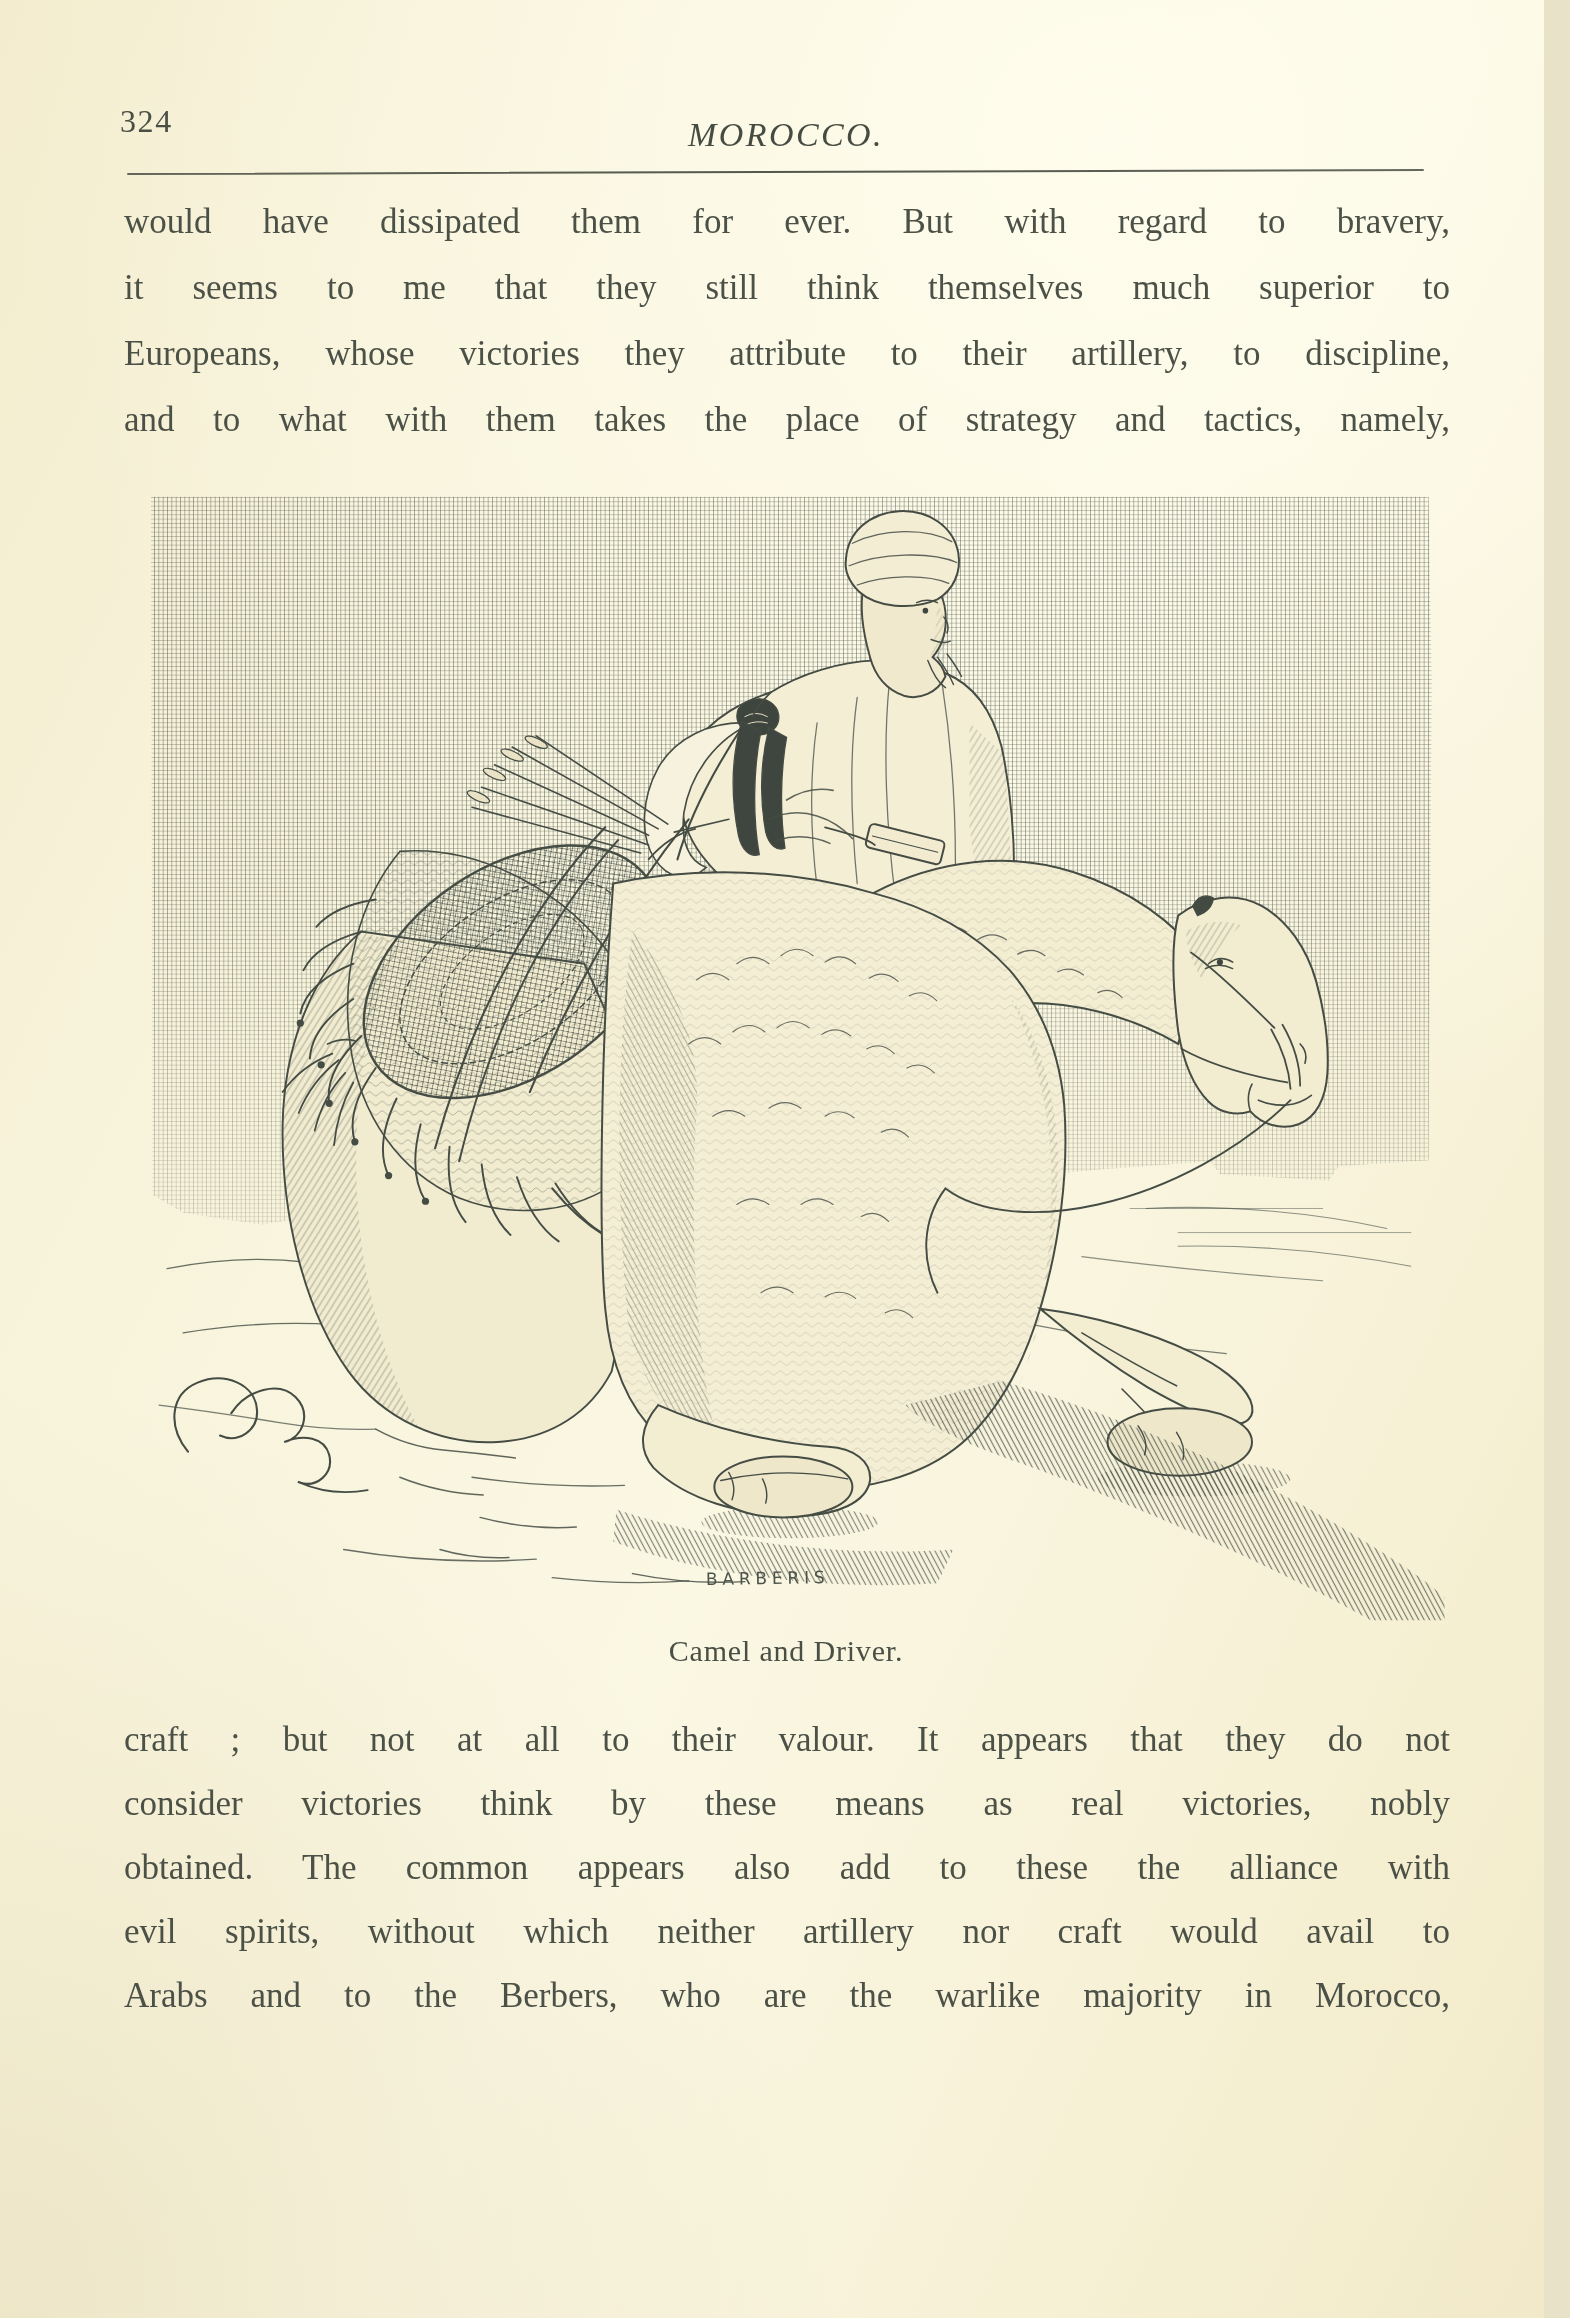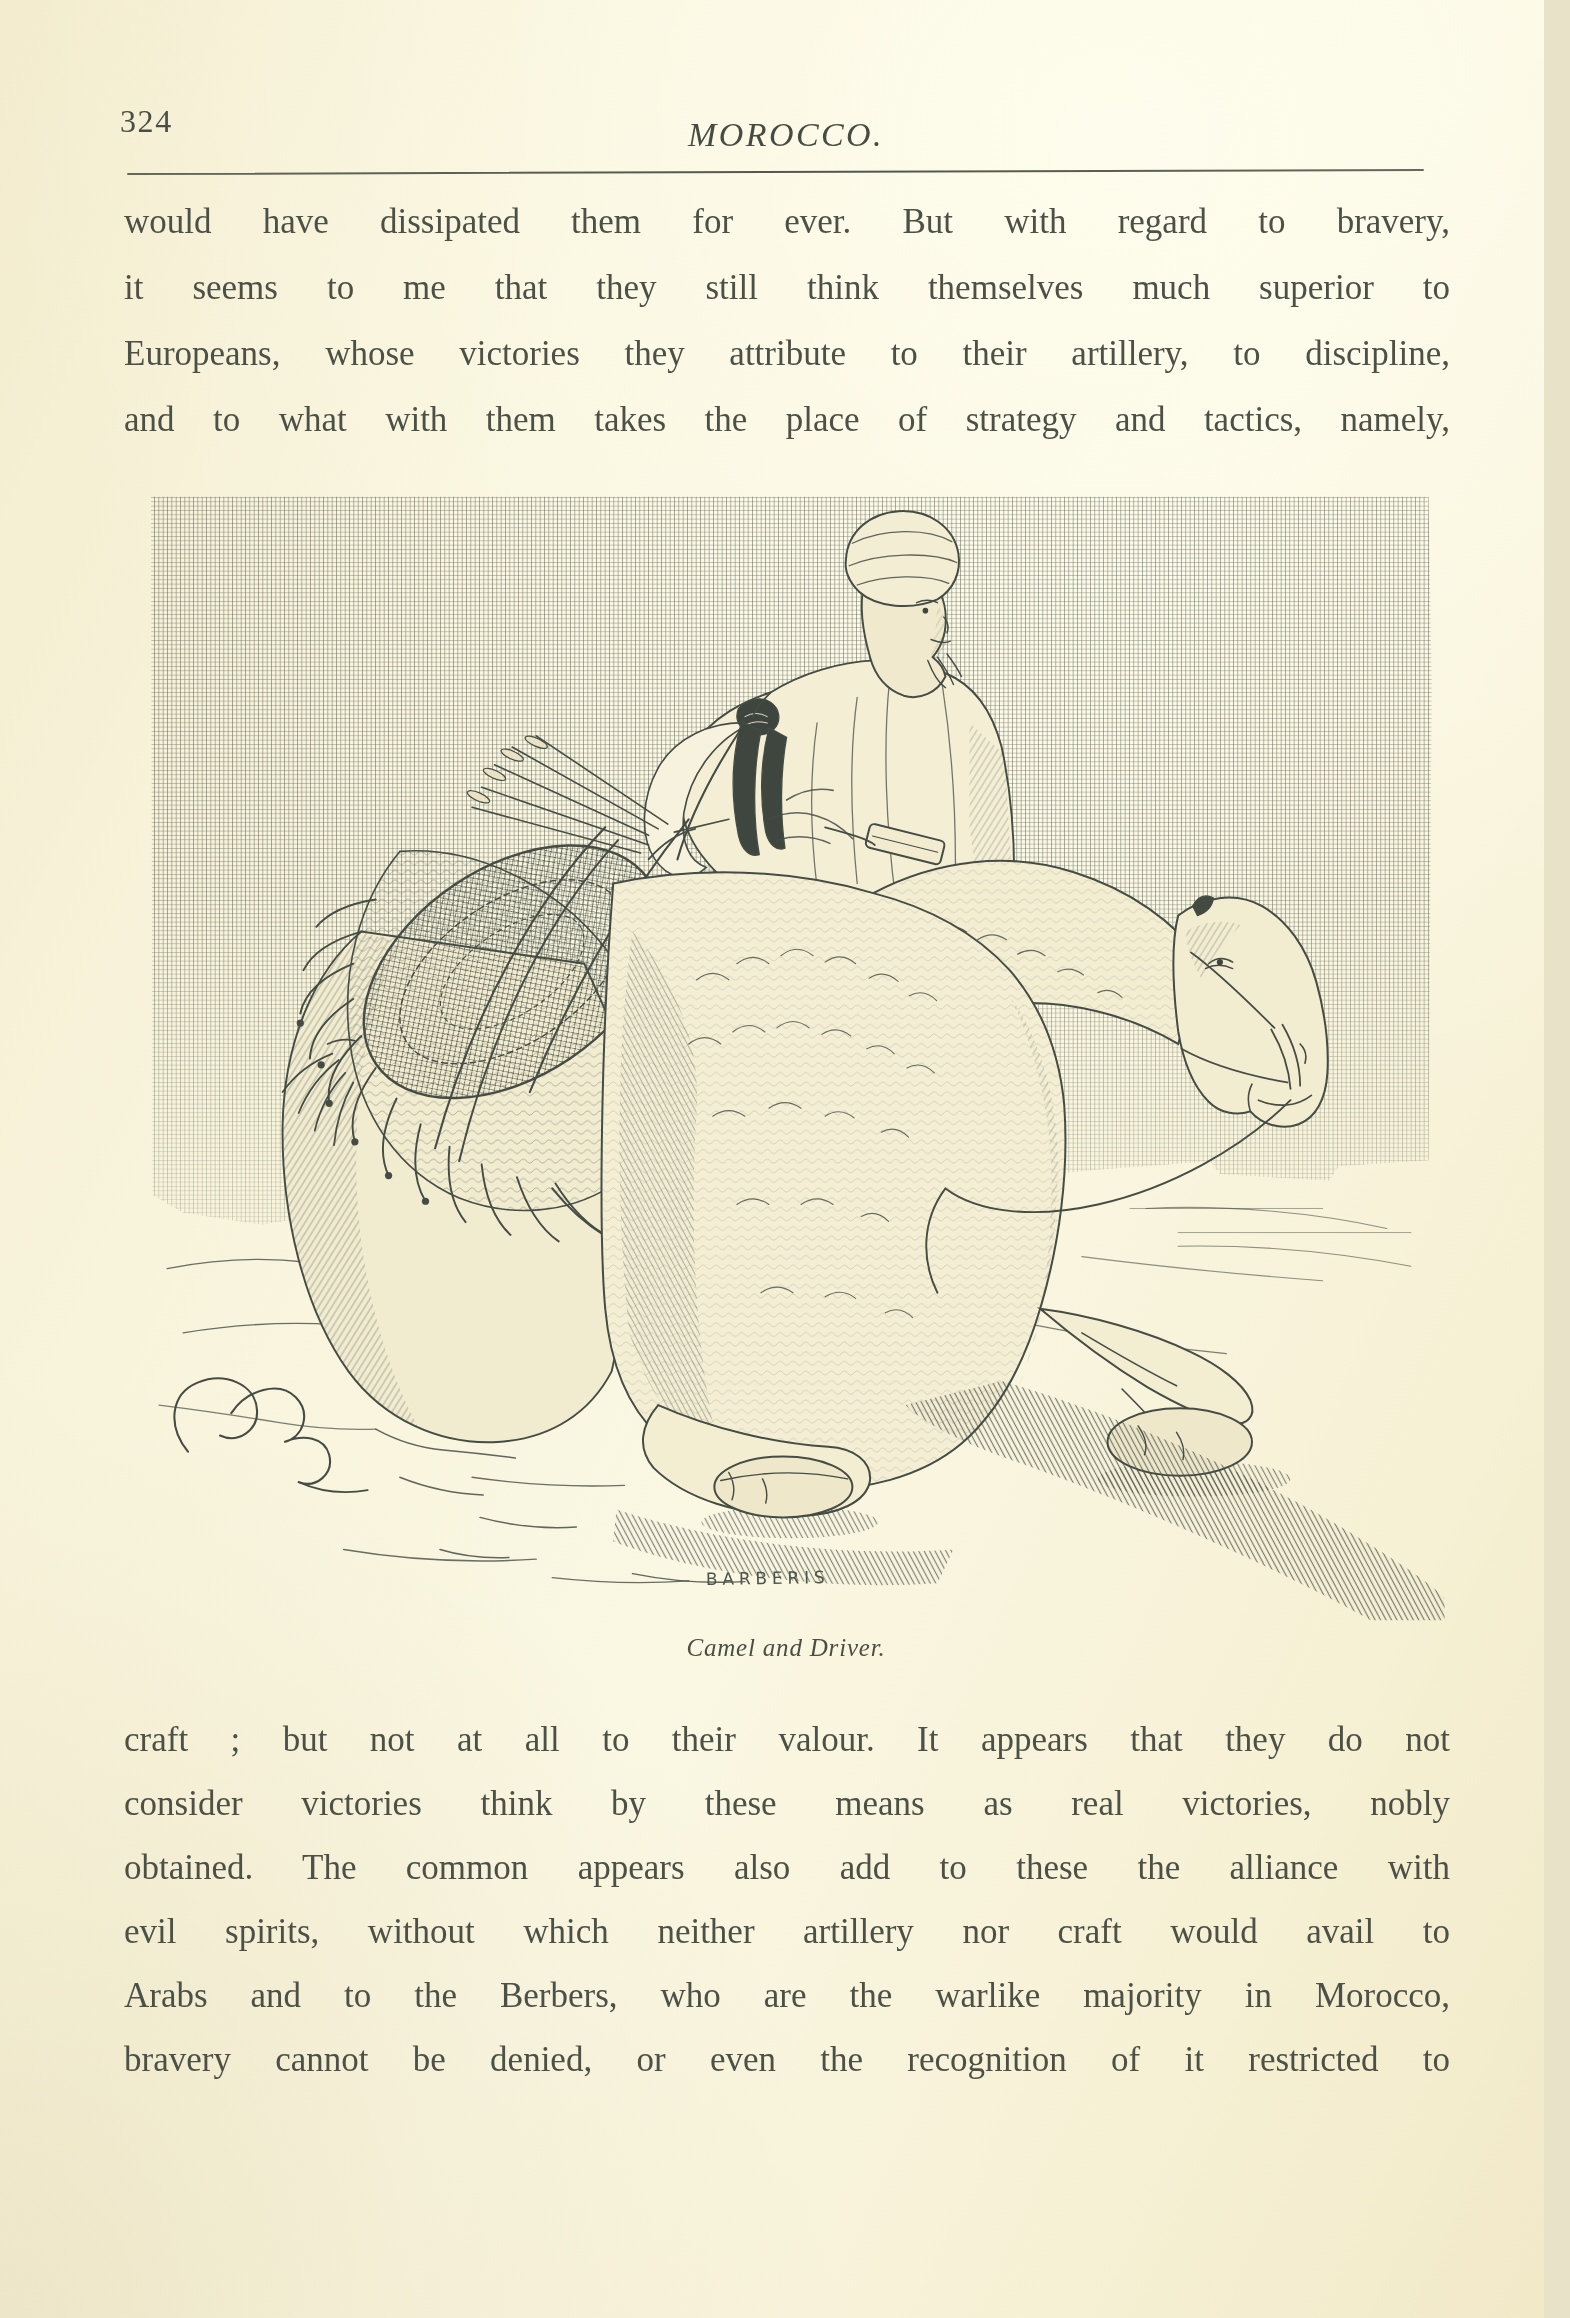--- a/index.html
+++ b/index.html
@@ -29,21 +29,21 @@
   .p2{ top:1708px; line-height:64px; }
   .fig{ position:absolute; left:135px; top:482px; width:1316px; height:1140px; }
   .fig svg{ display:block; width:100%; height:100%; }
   .sig{
     position:absolute; left:706px; top:1567px; width:241px;
     font-family:"DejaVu Sans", sans-serif; font-size:17px; letter-spacing:4.8px;
     color:#4d544b; transform:rotate(-1deg);
   }
   .caption{
     position:absolute; left:124px; top:1634px; width:1324px; text-align:center;
-    font-style:italic; font-size:25px; letter-spacing:0.8px; color:#4a4f45;
+    font-size:30px; letter-spacing:0.8px; color:#4a4f45;
   }
 </style>
 </head>
 <body>
 
 <div class="sheet">
 
   <div class="pagenum">324</div>
   <div class="runtitle">MOROCCO.</div>
   <div class="rule"></div>
@@ -194,17 +194,16 @@
 
   <div class="sig">BARBERIS</div>
   <div class="caption">Camel and Driver.</div>
 
   <div class="para p2">
     <div class="ln">craft ; but not at all to their valour.  It appears that they do not</div>
     <div class="ln">consider victories think by these means as real victories, nobly</div>
     <div class="ln">obtained.  The common appears also add to these the alliance with</div>
     <div class="ln">evil spirits, without which neither artillery nor craft would avail to</div>
     <div class="ln">Arabs and to the Berbers, who are the warlike majority in Morocco,</div>
-    <div class="ln">bravery cannot be denied, or even the recognition of it restricted to</div>
   </div>
 
 </div>
 
 
 </body></html>

